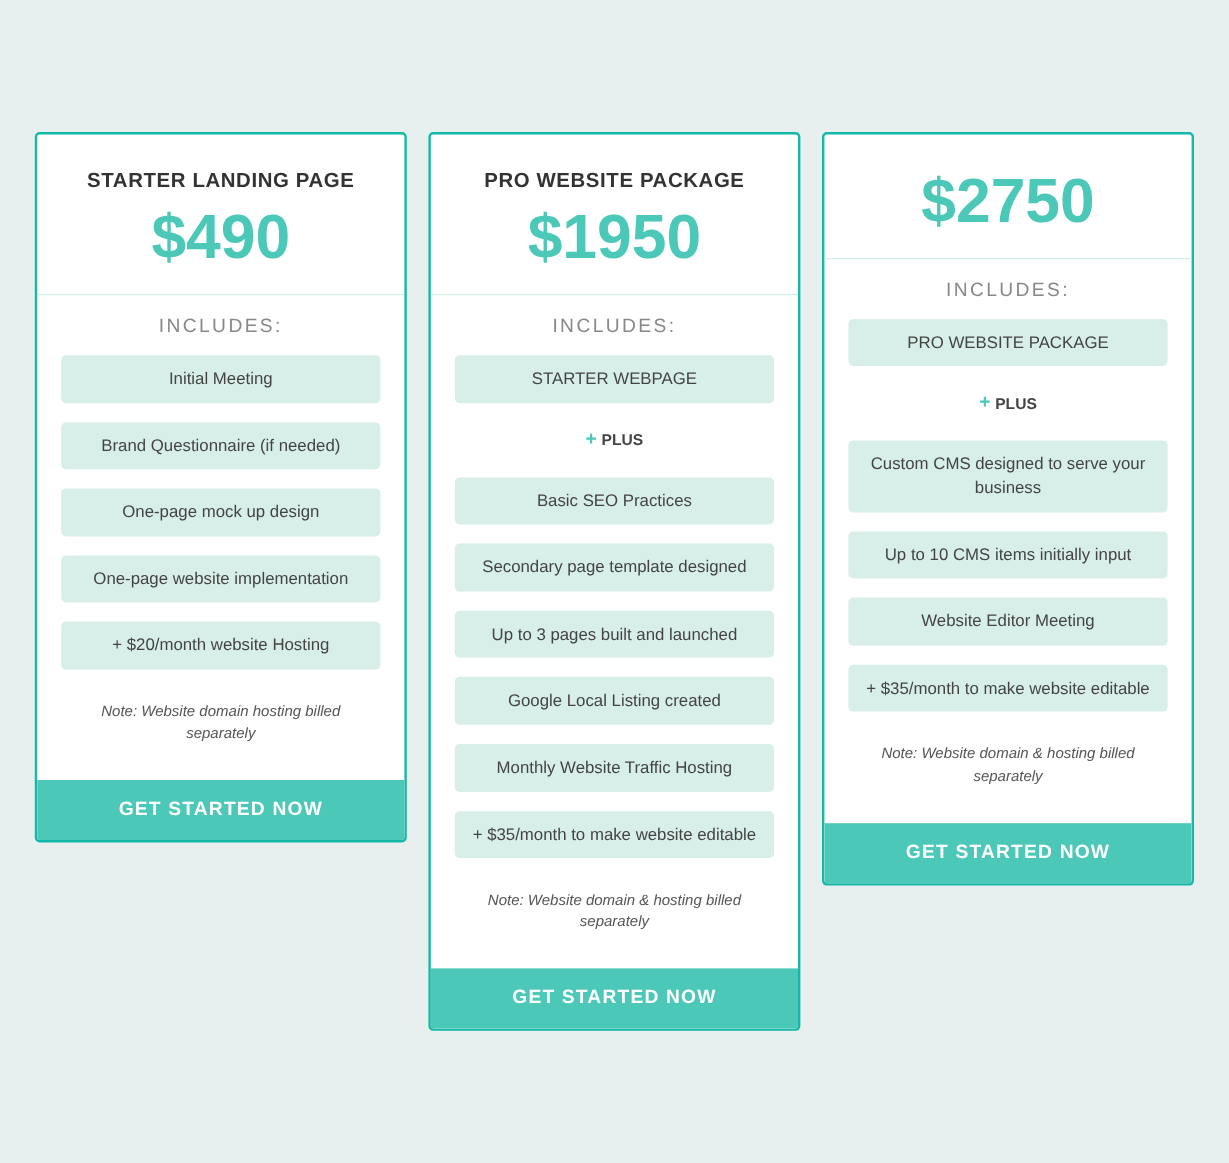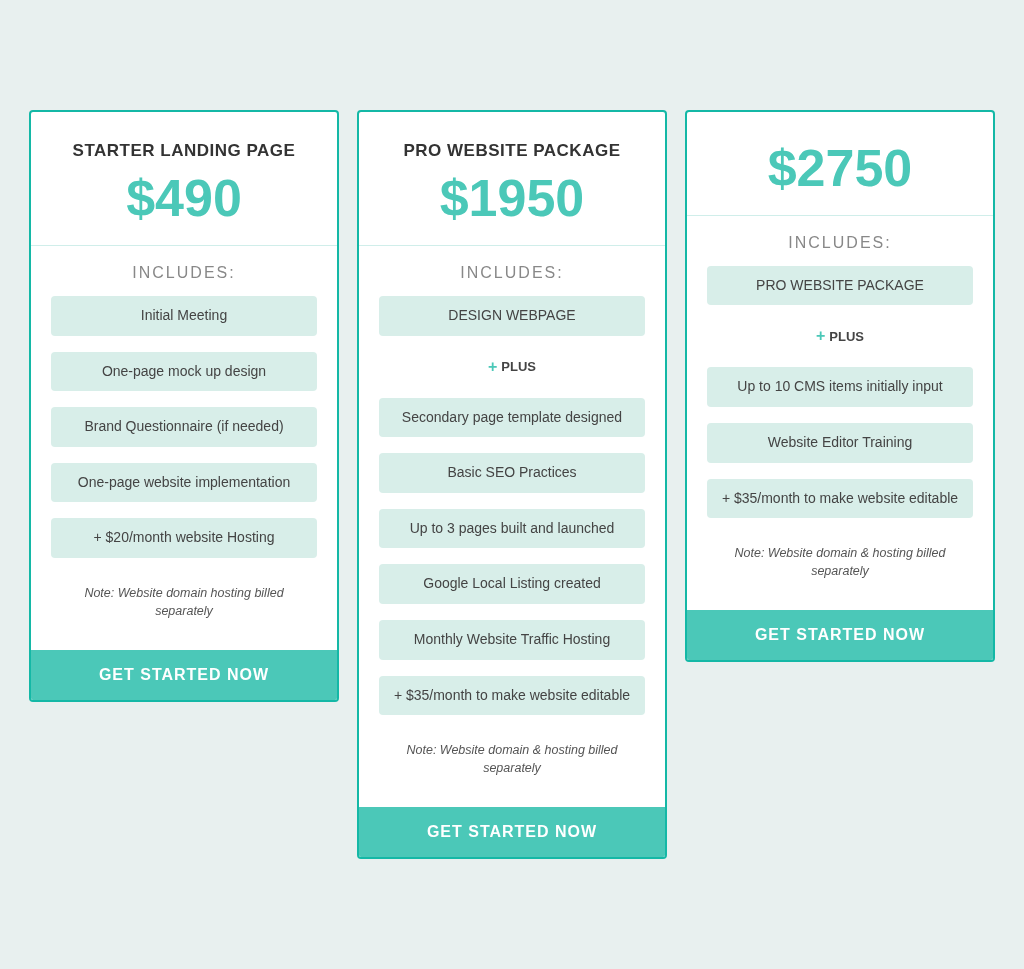--- a/index.html
+++ b/index.html
@@ -128,44 +128,44 @@
 <div class="pricing-container">
 <div class="pricing-card">
       <div class="card-header">
         <div class="card-title">STARTER LANDING PAGE</div>
         <div class="card-price">$490</div>
       </div>
       <div class="card-body">
         <div class="includes-label">INCLUDES:</div>
         <div class="feature-list">
           <div class="feature-item">Initial Meeting</div>
+          <div class="feature-item">Brand Questionnaire (if needed)</div>
           <div class="feature-item">One-page mock up design</div>
-          <div class="feature-item">Brand Questionnaire (if needed)</div>
           <div class="feature-item">One-page website implementation</div>
           <div class="feature-item">+ $20/month website Hosting</div>
         </div>
         <div class="note-text">Note: Website domain hosting billed separately</div>
       </div>
       <div class="card-footer"><button class="cta-button">GET STARTED NOW</button></div>
     </div>
     <div class="pricing-card">
       <div class="card-header">
         <div class="card-title">PRO WEBSITE PACKAGE</div>
         <div class="card-price">$1950</div>
       </div>
       <div class="card-body">
         <div class="includes-label">INCLUDES:</div>
         <div class="feature-list">
-          <div class="feature-item">DESIGN WEBPAGE</div>
+          <div class="feature-item">STARTER WEBPAGE</div>
           <div class="plus-divider">
             <span class="plus-sign">+</span>
             <span> PLUS</span>
           </div>
+          <div class="feature-item">Basic SEO Practices</div>
           <div class="feature-item">Secondary page template designed</div>
-          <div class="feature-item">Basic SEO Practices</div>
           <div class="feature-item">Up to 3 pages built and launched</div>
           <div class="feature-item">Google Local Listing created</div>
           <div class="feature-item">Monthly Website Traffic Hosting</div>
           <div class="feature-item">+ $35/month to make website editable</div>
         </div>
         <div class="note-text">Note: Website domain &amp; hosting billed separately</div>
       </div>
       <div class="card-footer"><button class="cta-button">GET STARTED NOW</button></div>
     </div>
     <div class="pricing-card">
@@ -173,21 +173,22 @@
         <div class="card-price">$2750</div>
       </div>
       <div class="card-body">
         <div class="includes-label">INCLUDES:</div>
         <div class="feature-list">
           <div class="feature-item">PRO WEBSITE PACKAGE</div>
           <div class="plus-divider">
             <span class="plus-sign">+</span>
             <span> PLUS</span>
           </div>
+          <div class="feature-item">Custom CMS designed to serve your business</div>
           <div class="feature-item">Up to 10 CMS items initially input</div>
-          <div class="feature-item">Website Editor Training</div>
+          <div class="feature-item">Website Editor Meeting</div>
           <div class="feature-item">+ $35/month to make website editable</div>
         </div>
         <div class="note-text">Note: Website domain &amp; hosting billed separately</div>
       </div>
       <div class="card-footer"><button class="cta-button">GET STARTED NOW</button></div>
     </div>
   </div>
 
 </body></html>

